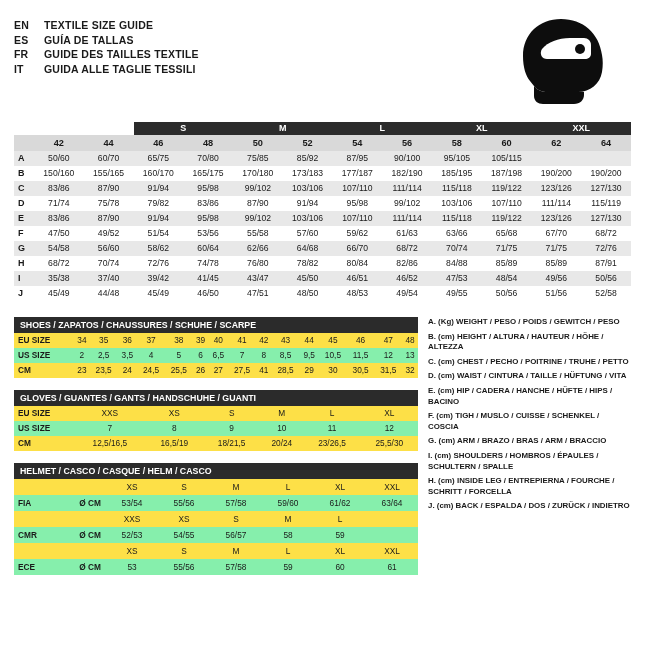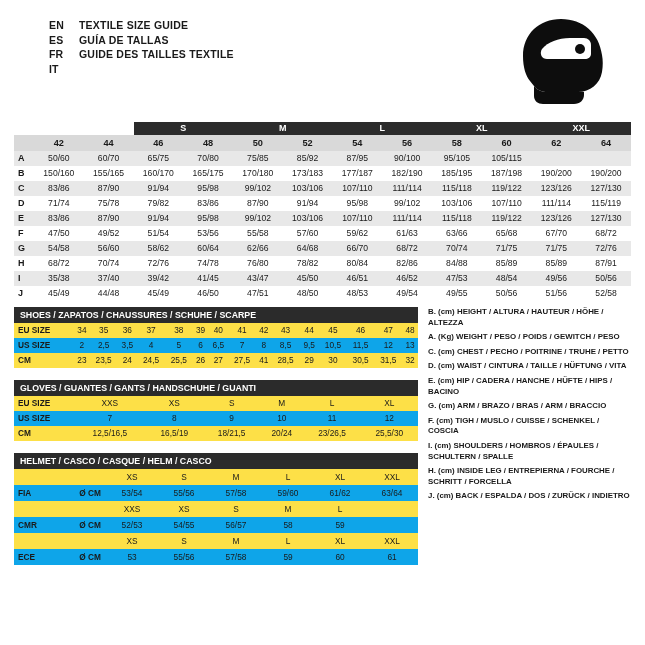--- a/index.html
+++ b/index.html
@@ -8,48 +8,48 @@
     background:#ffffff;
     font-family:"Liberation Sans", sans-serif;
     color:#1a1a1a;
     overflow:hidden;
   }
   .page{position:relative;width:645px;height:645px;box-sizing:border-box;padding:18px 14px 6px 14px;}
 
   
   .header{display:flex;justify-content:space-between;align-items:flex-start;}
   .langs{display:block;}
-  .lang-row{display:flex;align-items:baseline;font-size:10.5px;font-weight:bold;line-height:14.5px;letter-spacing:.2px;margin-left:35px;}
+  .lang-row{display:flex;align-items:baseline;font-size:10.5px;font-weight:bold;line-height:14.5px;letter-spacing:.2px;}
   .lang-code{width:30px;display:inline-block;}
   .helmet-wrap{width:95px;height:92px;margin-right:22px;margin-top:-2px;}
 
   
   .mainTable{margin-top:14px;width:100%;border-collapse:collapse;font-size:8.6px;}
   .mainTable td{padding:0;height:15px;line-height:15px;}
   .grpRow td{height:13px;line-height:13px;font-weight:bold;color:#ffffff;text-align:center;font-size:9px;}
   .grp{background:#2b2b2b;}
   .grpEmpty{background:transparent;}
   .headRow td{background:#d9d9d9;font-weight:bold;text-align:center;height:16px;line-height:16px;font-size:9.2px;}
   .rowLabel{width:16px;font-weight:bold;text-align:left;padding-left:4px !important;font-size:9px;}
   .cellVal{text-align:center;font-size:8.6px;}
   .shade{background:#e8e8e8;}
   .plain{background:#ffffff;}
 
   
-  .bottom{display:flex;margin-top:6px;gap:10px;}
+  .bottom{display:flex;margin-top:16px;gap:10px;}
   .bottomLeft{width:408px;}
   .bottomRight{width:205px;font-size:7.9px;line-height:10.6px;font-weight:bold;}
   .legendItem{margin-bottom:4px;}
 
   .subTitle{background:#2b2b2b;color:#fff;font-weight:bold;font-size:8.8px;padding:3px 6px;}
   .subTable{width:100%;border-collapse:collapse;font-size:8.3px;margin-bottom:12px;}
   .subTable td{height:15px;line-height:15px;padding:0;text-align:center;}
   .subTable td.lbl{text-align:left;font-weight:bold;padding-left:4px;width:56px;}
   .rowShade{background:#fde047;}
-  .rowPlain{background:#0ea5e9;}
+  .rowPlain{background:#86efac;}
 
   .helmetTbl td{height:16px;line-height:16px;}
 </style>
 </head>
 <body>
 
 <div class="page">
 
   <div class="header">
     <div class="langs">
@@ -60,20 +60,21 @@
       <div class="lang-row">
         <span class="lang-code">ES</span>
         <span>GUÍA DE TALLAS</span>
       </div>
       <div class="lang-row">
         <span class="lang-code">FR</span>
         <span>GUIDE DES TAILLES TEXTILE</span>
       </div>
       <div class="lang-row">
         <span class="lang-code">IT</span>
+        <span>GUIDA ALLE TAGLIE TESSILI</span>
       </div>
     </div>
 
     <div class="helmet-wrap">
       <svg viewBox="0 0 95 92" width="95" height="92" aria-hidden="true">
         <path d="M47 3 C25 3 9 18 9 40 C9 52 12 60 16 65 L20 70 C23 74 28 76 34 76 L64 76 C76 76 86 68 88 56 C89 50 89 44 88 39 C85 17 69 3 47 3 Z" fill="#0d0d0d"></path>
         <path d="M28 33 C34 26 44 22 56 22 L70 22 C74 22 77 25 77 29 L77 38 C77 41 74 43 71 43 L33 43 C28 43 25 38 28 33 Z" fill="#ffffff"></path>
         <circle cx="66" cy="33" r="5" fill="#0d0d0d"></circle>
         <path d="M20 70 L20 80 C20 85 24 88 29 88 L60 88 C66 88 70 84 70 79 L70 76 L34 76 C28 76 23 74 20 70 Z" fill="#0d0d0d"></path>
       </svg>
@@ -418,26 +419,26 @@
               <td>59</td>
               <td>60</td>
               <td>61</td>
             </tr>
           </tbody>
         </table>
 
     </div>
 
     <div class="bottomRight">
+      <div class="legendItem">A. (Kg) WEIGHT / PESO / POIDS / GEWITCH / PESO</div>
       <div class="legendItem">B. (cm) HEIGHT / ALTURA / HAUTEUR / HÖHE / ALTEZZA</div>
-      <div class="legendItem">A. (Kg) WEIGHT / PESO / POIDS / GEWITCH / PESO</div>
       <div class="legendItem">C. (cm) CHEST / PECHO / POITRINE / TRUHE / PETTO</div>
       <div class="legendItem">D. (cm) WAIST / CINTURA / TAILLE / HÜFTUNG / VITA</div>
       <div class="legendItem">E. (cm) HIP / CADERA / HANCHE / HÜFTE / HIPS / BACINO</div>
+      <div class="legendItem">F. (cm) TIGH / MUSLO / CUISSE / SCHENKEL / COSCIA</div>
       <div class="legendItem">G. (cm) ARM / BRAZO / BRAS / ARM / BRACCIO</div>
-      <div class="legendItem">F. (cm) TIGH / MUSLO / CUISSE / SCHENKEL / COSCIA</div>
       <div class="legendItem">I. (cm) SHOULDERS / HOMBROS / ÉPAULES / SCHULTERN / SPALLE</div>
       <div class="legendItem">H. (cm) INSIDE LEG / ENTREPIERNA / FOURCHE / SCHRITT / FORCELLA</div>
       <div class="legendItem">J. (cm) BACK / ESPALDA / DOS / ZURÜCK / INDIETRO</div>
     </div>
   </div>
 
 </div>
 
 </body></html>

